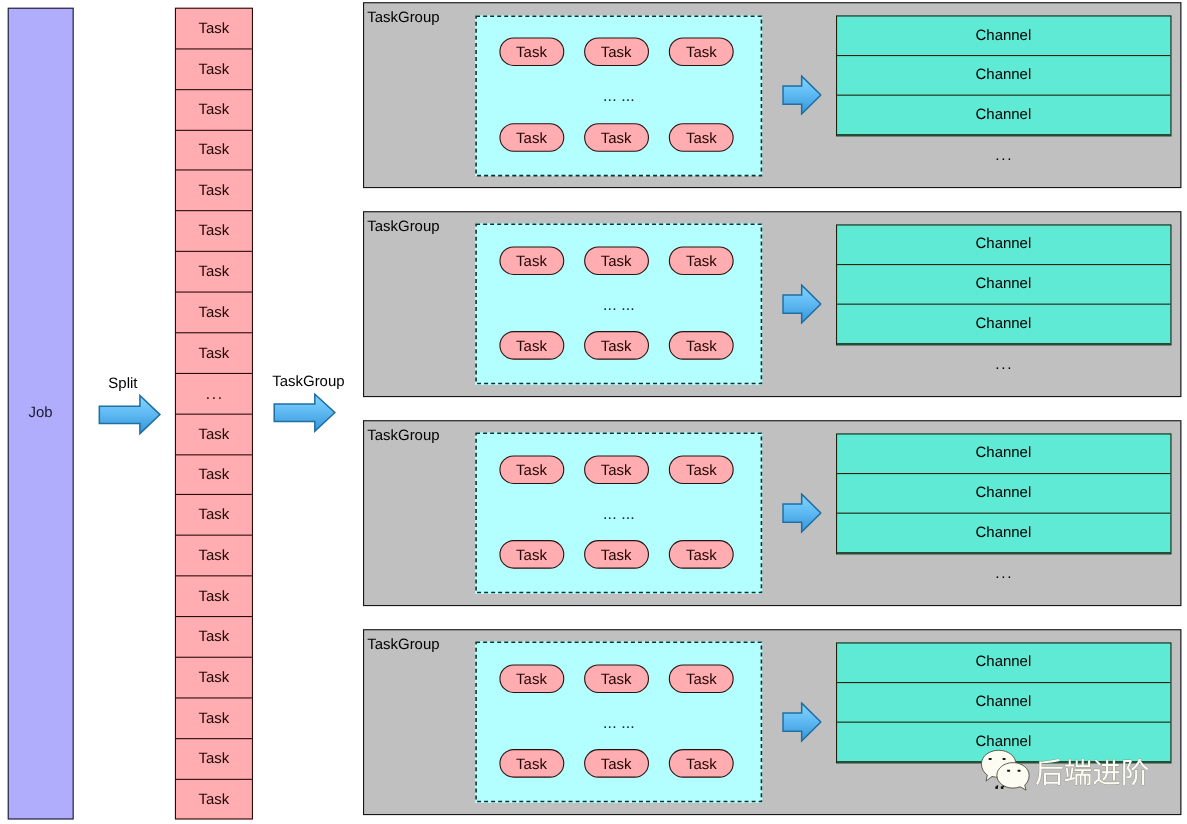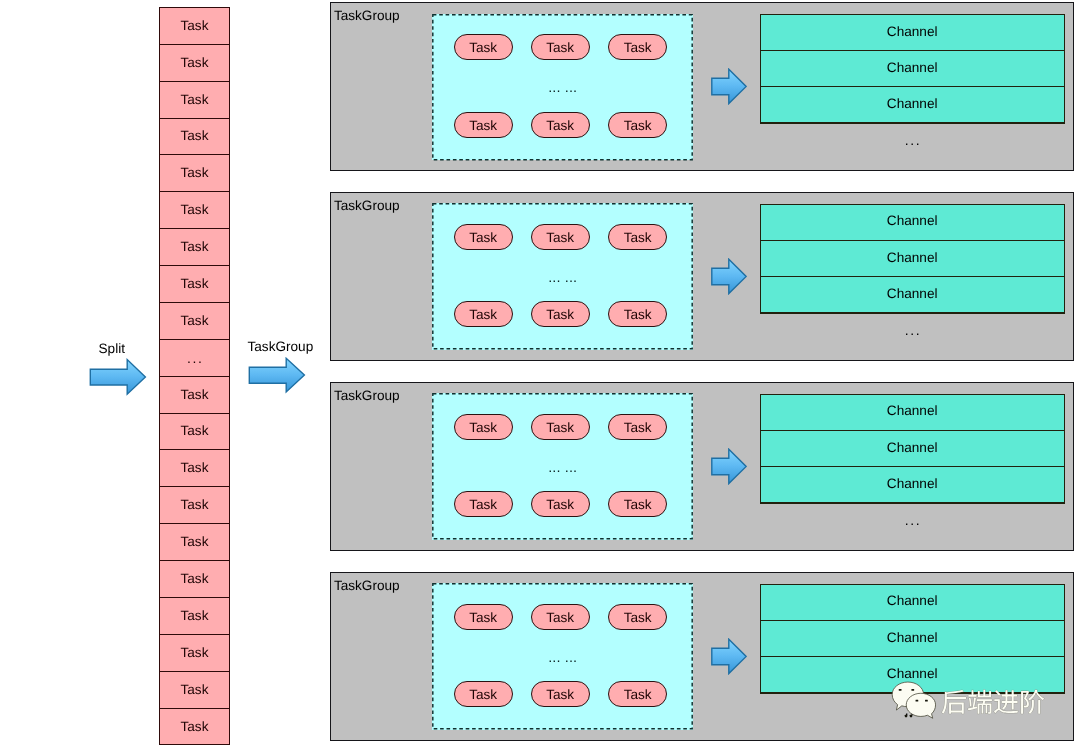--- a/index.html
+++ b/index.html
@@ -52,20 +52,23 @@
   .ell{letter-spacing:1.6px;padding-left:1.6px;font-size:14px;}
 
   .watermark{position:absolute;left:892.0px;top:682.2px;width:155px;height:36px;}
   .wm-icon{position:absolute;left:-1.4px;top:-0.9px;width:46.5px;height:38px;}
   .wm-text{position:absolute;left:49.2px;top:5.0px;width:104px;height:28.5px;}
 </style>
 </head>
 <body>
 
 <div id="stage">
+  <div class="job-box">
+    <div class="job-label">Job</div>
+  </div>
 
   <div class="split-label">Split</div>
   <div class="sched-label">TaskGroup</div>
 
   <svg class="arrow-big" style="left:89px;top:358px;width:58px;height:38px" viewBox="0 0 58 38">
     <defs>
       <linearGradient id="ag1" x1="0" y1="0" x2="0" y2="1">
         <stop offset="0" stop-color="#84d6ff"></stop>
         <stop offset="0.5" stop-color="#5db8f2"></stop>
         <stop offset="1" stop-color="#3695d7"></stop>

